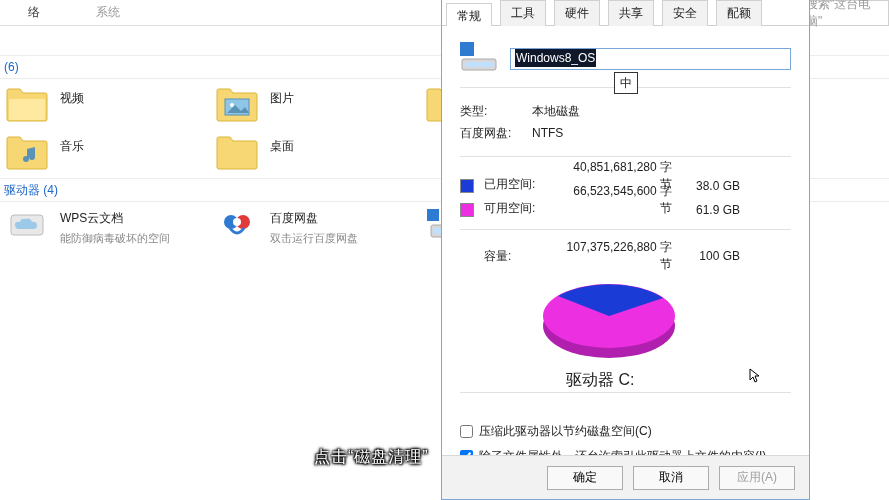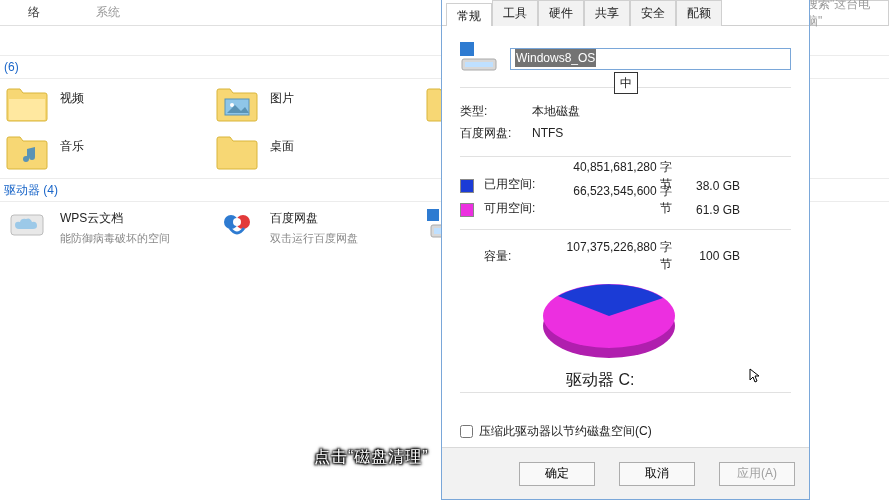--- a/index.html
+++ b/index.html
@@ -19,29 +19,29 @@
   .item .sub { color:#888; font-size:11px; }
 
   
   .folder-svg { width: 44px; height: 36px; }
 
   
   .baidu { width:34px; height:34px; }
 
   
   .dialog { position: absolute; left: 441px; top: 0; width: 369px; height: 500px; background: #fff; border: 1px solid #7aa7d9; border-top: none; }
-  .tabs { display:flex; height:26px; border-bottom:1px solid #d0d0d0; background:#fff; padding-left:4px; gap:0; align-items:flex-end; }
+  .tabs { display:flex; height:26px; border-bottom:1px solid #d0d0d0; background:#fff; padding-left:4px; gap:8px; align-items:flex-end; }
   .tab { padding: 4px 10px; border:1px solid #d0d0d0; border-bottom:none; background:#f2f2f2; font-size:12px; position:relative; top:1px; }
   .tab.active { background:#fff; height:23px; }
   .dlg-body { padding: 16px 18px 0 18px; }
 
   .name-row { display:flex; align-items:center; gap:12px; }
   .drive-icon { width:38px; height:30px; }
   .name-input { flex:1; height:22px; border:1px solid #7aa7d9; padding:0 4px; font-size:12px; background:#fff; }
-  .name-input .seltext { background:#737373; color:#fff; padding:0 1px; display:inline-block; line-height:18px; }
+  .name-input .seltext { background:#0f172a; color:#fff; padding:0 1px; display:inline-block; line-height:18px; }
 
   .ime { position:absolute; left:614px; top:72px; width:24px; height:22px; border:1px solid #333; background:#fff; display:flex; align-items:center; justify-content:center; font-size:12px; }
 
   .divider { height:1px; background:#e1e1e1; margin:12px 0; }
 
   .kv-row { display:flex; align-items:center; height:22px; }
   .kv-row .k { width:72px; }
 
   .usage { margin-top:4px; }
   .usage-row { display:flex; align-items:flex-end; height:24px; }
@@ -60,21 +60,21 @@
   .pie-area { position:relative; height:110px; }
   .pie { position:absolute; left:74px; top:6px; width:150px; height:88px; }
   .drive-label { position:absolute; left:106px; top:100px; font-size:16px; }
   .cleanup-btn { position:absolute; right:0; top:78px; width:80px; height:24px; border:1px solid #adadad; background:#f4f4f4; font-size:12px; cursor:pointer; }
   .cursor-ptr { position:absolute; right:28px; top:98px; font-size:12px; pointer-events:none; }
 
   .checks { margin-top:30px; display:flex; flex-direction:column; gap:8px; }
   .check-row { display:flex; align-items:center; gap:6px; }
   .check-row input { width:13px; height:13px; }
 
-  .dlg-footer { position:absolute; left:0; right:0; bottom:0; height:52px; border-top:1px solid #d9d9d9; background:#f2f2f2; display:flex; align-items:center; justify-content:flex-end; gap:24px; padding-right:14px; }
+  .dlg-footer { position:absolute; left:0; right:0; bottom:0; height:44px; border-top:1px solid #d9d9d9; background:#f2f2f2; display:flex; align-items:center; justify-content:flex-end; gap:10px; padding-right:14px; }
   .dlg-footer button { width:76px; height:24px; border:1px solid #adadad; background:#f9f9f9; font-size:12px; }
   .dlg-footer button.disabled { color:#a0a0a0; }
 
   .subtitle { position:absolute; left:314px; bottom:32px; font-size:16px; color:#fff; text-shadow: 0 0 4px #000, 1px 1px 2px #000, -1px -1px 2px #000, 1px -1px 2px #000, -1px 1px 2px #000; font-weight:400; letter-spacing:1px; }
 </style>
 </head>
 <body>
 
 <div class="explorer">
   <div class="topbar">

